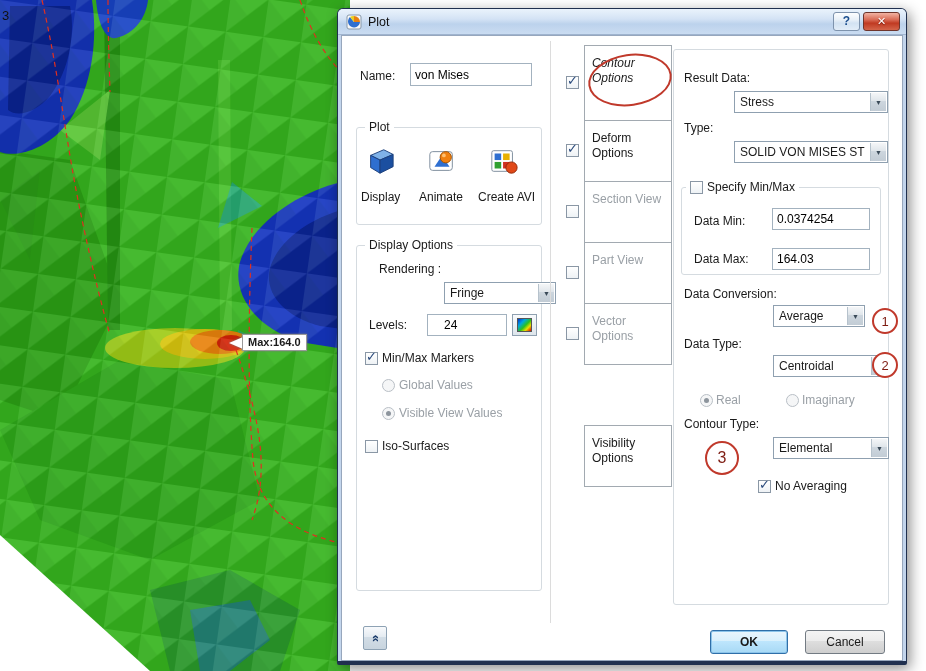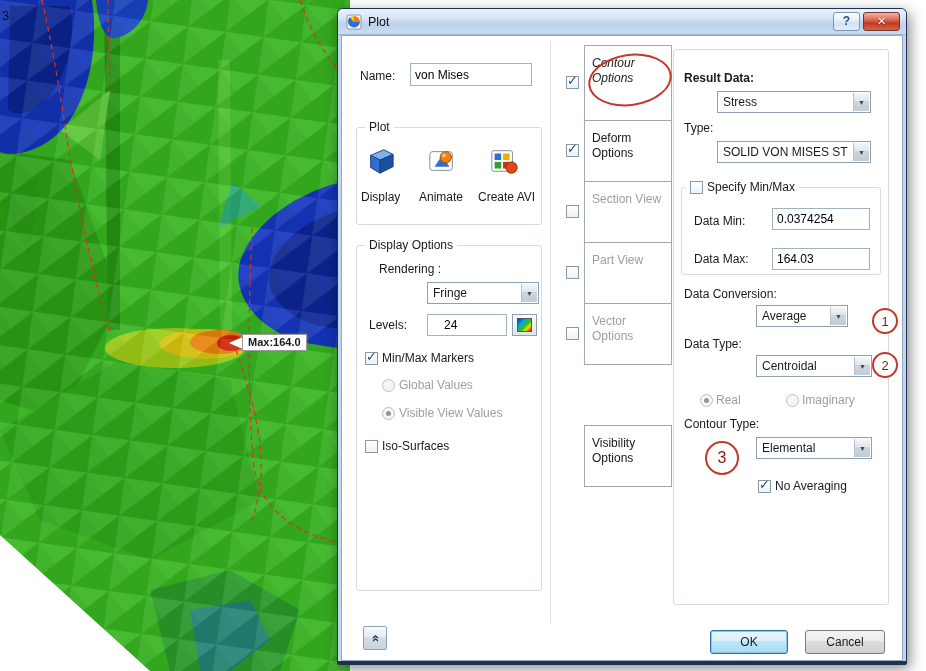--- a/index.html
+++ b/index.html
@@ -36,21 +36,21 @@
                text-align:center; line-height:17px; font-size:11px; cursor:pointer;
                text-shadow:0 1px 1px #7a1c0e; }
   .dlg-body { position:absolute; left:3px; right:3px; top:26px; bottom:0;
               background:#fff; border:1px solid #97a7bd; }
 
   
   .lbl { position:absolute; white-space:nowrap; }
   .lbl.dim { color:#9aa0a6; }
   .tinput { position:absolute; border:1px solid #a3b2bf; background:#fff; font:inherit;
             padding:2px 4px; height:23px; }
-  .combo { position:absolute; height:22px; border:1px solid #8fa0b0; background:#fff; }
+  .combo { position:absolute; height:22px; border:1px solid #8fa0b0; background:#fff;margin-left:17px; }
   .combo .val { position:absolute; left:5px; top:3px; right:19px; overflow:hidden; white-space:nowrap; }
   .combo .cbtn { position:absolute; top:1px; right:1px; bottom:1px; width:16px;
                  background:linear-gradient(#f4f6f8,#dfe5ea 45%,#cdd6de 46%,#c2ccd5);
                  border-left:1px solid #b6c2cc; display:flex; align-items:center; justify-content:center;
                  font-size:7px; color:#3a4a58; cursor:pointer; }
   .groupbox { position:absolute; border:1px solid #d5dbe0; border-radius:3px; }
   .legend { position:absolute; top:-8px; left:8px; background:#fff; padding:0 4px; white-space:nowrap; }
   .checkbox { position:absolute; width:13px; height:13px; border:1px solid #8a97a5;
               background:linear-gradient(#fff,#eef2f5); }
   .checkbox .check-glyph { position:absolute; left:0px; top:-3px; font-size:13px; line-height:13px;
@@ -70,21 +70,21 @@
   .tab.active .tab-label { font-style:italic; }
   .annot-ellipse { position:absolute; left:250px; top:45px; width:84px; height:52px;
                    border:2px solid #c0392b; border-radius:50%; transform:rotate(-8deg); }
   .annot-circle { position:absolute; border:2px solid #c0392b; border-radius:50%; background:#fff;
                   display:flex; align-items:center; justify-content:center; color:#7e1c12; }
 
   
   .btn { position:absolute; height:24px; text-align:center; line-height:22px; cursor:pointer;
          border-radius:3px; font-size:12px; }
   .btn-ok { border:1px solid #2f6fa8; box-shadow:inset 0 0 0 1px #8cc4ea;
-            background:linear-gradient(#eaf6fd,#d9f0fc 45%,#bee6fd 46%,#a7d9f5); }
+            background:linear-gradient(#eaf6fd,#d9f0fc 45%,#bee6fd 46%,#a7d9f5);font-weight:bold; }
   .btn-cancel { border:1px solid #737b83;
                 background:linear-gradient(#f4f4f4,#ececec 45%,#dedede 46%,#cfcfcf); }
   .btn-sm { position:absolute; width:24px; height:24px; border:1px solid #8ea2b4; border-radius:2px;
             background:linear-gradient(#f8fafc,#e4ebf1 45%,#d2dde6 46%,#c8d4de);
             display:flex; align-items:center; justify-content:center; cursor:pointer; }
   .expand-glyph { display:inline-block; transform:rotate(-90deg); font-size:13px; font-weight:bold; color:#1a3a6a; }
 
   .colorbar-btn { position:absolute; width:25px; height:22px; border:1px solid #8fa0b0;
                   background:linear-gradient(#f8fafc,#dde5eb); display:flex; align-items:center; justify-content:center; cursor:pointer; }
   .colorbar-ico { width:15px; height:14px; border:1px solid #555;
@@ -242,21 +242,21 @@
     <div class="tab disabled" style="top:294px; height:62px;">
       <span class="tab-label">Vector Options</span>
     </div>
     <div class="tab" style="top:416px; height:62px;">
       <span class="tab-label">Visibility Options</span>
     </div>
     <div class="annot-ellipse"></div>
 
     <div class="groupbox" style="left:335px; top:40px; width:216px; height:556px;"></div>
 
-    <span class="lbl" style="left:346px; top:62px;font-weight:bold;">Result Data:</span>
+    <span class="lbl" style="left:346px; top:62px;">Result Data:</span>
     <div class="combo" style="left:379px; top:82px; width:154px;">
       <span class="val">Stress</span>
       <span class="cbtn">▼</span>
     </div>
 
     <span class="lbl" style="left:346px; top:112px;">Type:</span>
     <div class="combo" style="left:379px; top:132px; width:154px;">
       <span class="val">SOLID VON MISES ST</span>
       <span class="cbtn">▼</span>
     </div>

